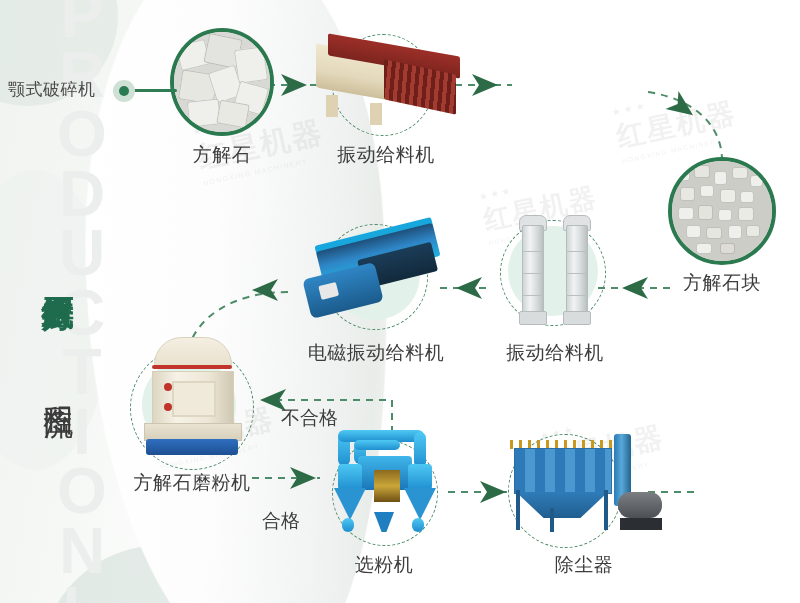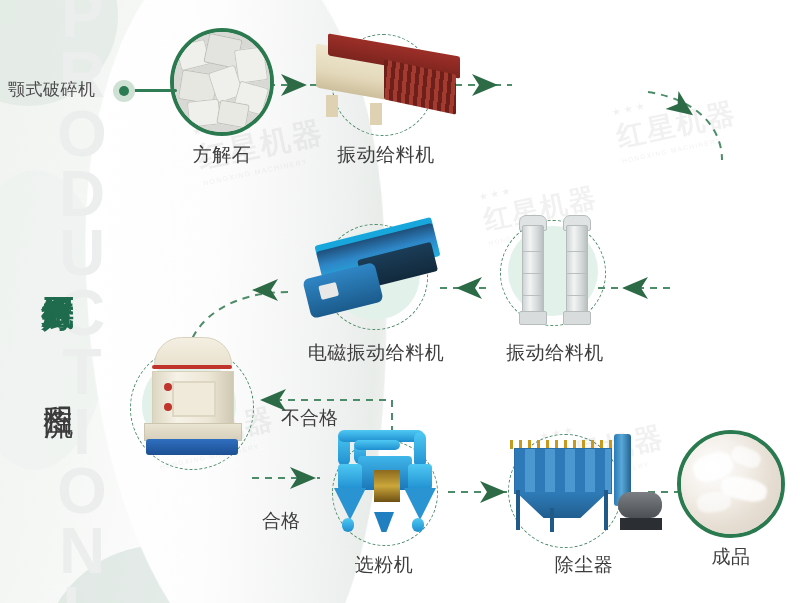--- a/index.html
+++ b/index.html
@@ -420,20 +420,48 @@
         <div class="top"></div>
         <div class="grate"></div>
         <div class="leg" style="left:16px;top:56px;"></div>
         <div class="leg" style="left:60px;top:64px;"></div>
       </div>
     </div>
     <div class="caption">振动给料机</div>
   </div>
 
 
+  <div class="node" style="left:662px;top:158px;width:120px;">
+    <div class="media" style="height:106px;">
+      <div class="photo-circle" style="width:100px;height:100px;">
+        <div class="rocks" style="background:#cdcdc8;">
+          <b style="left:4px;top:8px;width:14px;height:12px;"></b>
+          <b style="left:22px;top:4px;width:16px;height:13px;background:#e6e6e1;"></b>
+          <b style="left:42px;top:10px;width:13px;height:14px;"></b>
+          <b style="left:60px;top:6px;width:16px;height:12px;background:#eaeae5;"></b>
+          <b style="left:78px;top:14px;width:13px;height:12px;"></b>
+          <b style="left:8px;top:26px;width:15px;height:14px;background:#e8e8e3;"></b>
+          <b style="left:28px;top:24px;width:14px;height:12px;"></b>
+          <b style="left:48px;top:28px;width:16px;height:14px;background:#ededE8;"></b>
+          <b style="left:68px;top:30px;width:14px;height:12px;"></b>
+          <b style="left:6px;top:46px;width:16px;height:13px;"></b>
+          <b style="left:26px;top:44px;width:15px;height:15px;background:#e4e4df;"></b>
+          <b style="left:46px;top:48px;width:14px;height:12px;"></b>
+          <b style="left:66px;top:46px;width:16px;height:14px;background:#ebebe6;"></b>
+          <b style="left:14px;top:64px;width:15px;height:13px;"></b>
+          <b style="left:34px;top:66px;width:16px;height:12px;background:#e6e6e1;"></b>
+          <b style="left:56px;top:64px;width:14px;height:14px;"></b>
+          <b style="left:74px;top:64px;width:14px;height:12px;background:#eaeae5;"></b>
+          <b style="left:24px;top:82px;width:16px;height:11px;"></b>
+          <b style="left:48px;top:82px;width:15px;height:11px;background:#dddcd7;"></b>
+        </div>
+      </div>
+    </div>
+    <div class="caption">方解石块</div>
+  </div>
 
   <div class="node" style="left:484px;top:208px;width:142px;">
     <div class="media" style="height:126px;">
       <div class="soft-circle" style="left:24px;top:18px;width:90px;height:90px;"></div>
       <div class="dash-circle" style="left:16px;top:12px;width:104px;height:104px;"></div>
       <div class="elev art">
         <div class="cap" style="left:18px;"></div>
         <div class="col" style="left:21px;"></div>
         <div class="foot" style="left:18px;"></div>
         <div class="cap" style="left:62px;"></div>
@@ -474,20 +502,21 @@
         <div class="ring" style="top:30px;"></div>
         <div class="barrel"></div>
         <div class="door"></div>
         <div class="bolt" style="left:36px;top:48px;"></div>
         <div class="bolt" style="left:36px;top:68px;"></div>
         <div class="bolt" style="left:62px;top:92px;"></div>
         <div class="skirt"></div>
         <div class="base"></div>
       </div>
     </div>
+    <div class="caption">方解石磨粉机</div>
   </div>
 
   <div class="node" style="left:320px;top:424px;width:128px;">
     <div class="media" style="height:122px;">
       <div class="dash-circle" style="left:12px;top:16px;width:104px;height:104px;"></div>
       <div class="sep art">
         <div class="pipe" style="left:14px;top:6px;width:12px;height:34px;"></div>
         <div class="pipe" style="left:14px;top:4px;width:86px;height:12px;"></div>
         <div class="pipe" style="left:90px;top:6px;width:12px;height:36px;"></div>
         <div class="pipe" style="left:30px;top:16px;width:12px;height:22px;"></div>
@@ -517,30 +546,17 @@
         <div class="leg" style="left:50px;top:78px;height:24px;"></div>
         <div class="leg" style="left:104px;top:60px;height:40px;"></div>
         <div class="stack"></div>
         <div class="fan"></div>
         <div class="stand"></div>
       </div>
     </div>
     <div class="caption">除尘器</div>
   </div>
 
-  <div class="node" style="left:676px;top:430px;width:110px;">
-    <div class="media" style="height:108px;">
-      <div class="photo-circle" style="width:100px;height:100px;">
-        <div class="powder">
-          <b style="left:12px;top:20px;width:40px;height:26px;transform:rotate(-18deg);"></b>
-          <b style="left:40px;top:44px;width:46px;height:22px;transform:rotate(12deg);"></b>
-          <b style="left:16px;top:58px;width:34px;height:20px;transform:rotate(-8deg);opacity:.7;"></b>
-          <b style="left:50px;top:14px;width:30px;height:18px;transform:rotate(22deg);opacity:.8;"></b>
-        </div>
-      </div>
-    </div>
-    <div class="caption">成品</div>
-  </div>
 
   <div class="flow-tag" style="left:281px;top:405px;">不合格</div>
   <div class="flow-tag" style="left:262px;top:508px;">合格</div>
 
 </div>
 
 </body></html>

